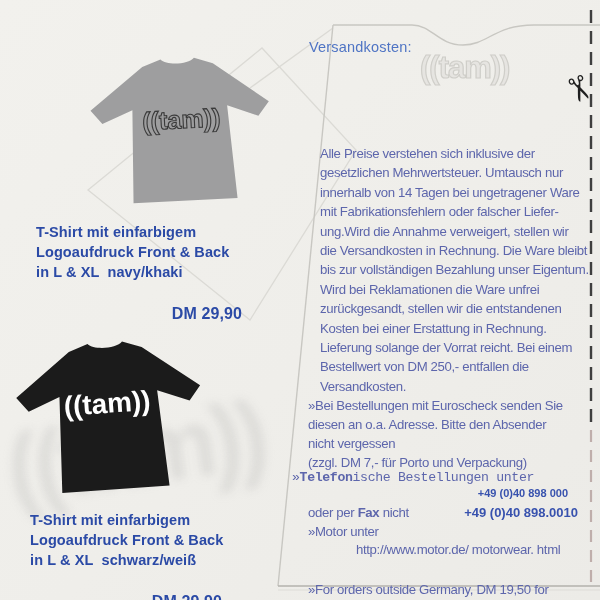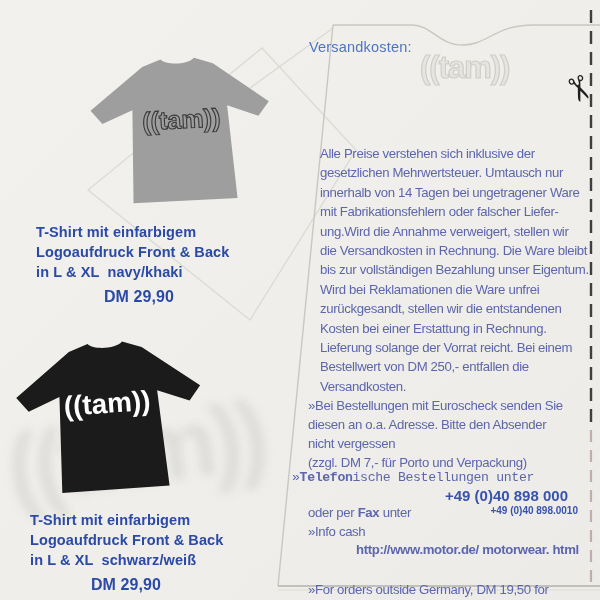--- a/index.html
+++ b/index.html
@@ -9,40 +9,40 @@
         background:linear-gradient(135deg,#f2f1ed 0%,#efeeea 55%,#ecebe7 100%);}
   .deco{position:absolute;left:0;top:0;z-index:0;}
   .ghost-swirl{position:absolute;left:6px;top:392px;width:330px;z-index:0;
         font-size:96px;font-weight:bold;letter-spacing:-6px;color:rgba(150,150,148,0.20);
         filter:blur(5px);transform:rotate(-8deg);white-space:nowrap;}
   .shirt{position:absolute;z-index:2;}
   .shirt svg{display:block;}
   .prod-text{position:absolute;z-index:3;color:#2b4aa6;font-weight:bold;
         font-size:14.5px;line-height:20px;letter-spacing:0.1px;}
   .prod-line{white-space:pre;}
-  .prod-price{text-align:center;font-size:16px;margin-top:5px;}
+  .prod-price{text-align:right;font-size:16px;margin-top:22px;}
   .form-heading{position:absolute;left:309px;top:39px;z-index:3;
         font-size:14.5px;color:#4f74c4;letter-spacing:0.2px;}
   .watermark{position:absolute;left:420px;top:50px;z-index:1;
         font-size:31px;font-weight:bold;letter-spacing:-1px;
         color:rgba(222,221,216,0.55);-webkit-text-stroke:1.2px #cfcec9;white-space:nowrap;}
   .address{position:absolute;left:374px;top:70px;z-index:3;
         font-size:14.5px;font-weight:bold;color:#2d52b5;line-height:17.5px;white-space:pre;}
   .body-text{position:absolute;z-index:3;color:#5d66ac;font-size:13.2px;
         letter-spacing:-0.35px;white-space:pre;}
   .terms{left:320px;top:144px;line-height:19.4px;}
   .euroscheck{left:308px;top:396px;line-height:19px;}
   .phone-line{left:292px;top:470px;font-family:Liberation Mono, monospace;}
   .bold-seg{font-weight:bold;}
   .phone-number{left:308px;top:487px;width:260px;text-align:right;
-        font-weight:bold;font-size:15px;color:#3852ae;letter-spacing:0;}
+        font-weight:bold;font-size:11px;color:#3852ae;letter-spacing:0;}
   .fax-row{left:308px;top:505px;width:270px;display:flex;justify-content:space-between;}
-  .fax-number{font-weight:bold;font-size:10px;color:#3852ae;letter-spacing:0;}
+  .fax-number{font-weight:bold;font-size:13px;color:#3852ae;letter-spacing:0;}
   .info-label{left:308px;top:524px;}
-  .info-url{left:356px;top:542px;font-weight:bold;}
+  .info-url{left:356px;top:542px;}
   .intl{left:308px;top:580px;line-height:20px;}
   .scissors{position:absolute;left:565px;top:72px;z-index:4;font-size:34px;color:#1f1f1f;
         transform:rotate(68deg);line-height:1;}
 </style>
 </head>
 <body>
 
 <div class="page">
 
   <svg class="deco" width="600" height="600" viewBox="0 0 600 600">
@@ -113,25 +113,25 @@
   <div class="body-text euroscheck">»Bei Bestellungen mit Euroscheck senden Sie
 diesen an o.a. Adresse. Bitte den Absender
 nicht vergessen
 (zzgl. DM 7,- für Porto und Verpackung)</div>
 
   <div class="body-text phone-line"><span>»</span><span class="bold-seg">Telefon</span><span>ische Bestellungen unter</span></div>
 
   <div class="body-text phone-number">+49 (0)40 898 000</div>
 
   <div class="body-text fax-row">
-    <span><span>oder per </span><span class="bold-seg">Fax</span><span> unter</span></span>
+    <span><span>oder per </span><span class="bold-seg">Fax</span><span> nicht</span></span>
     <span class="fax-number">+49 (0)40 898.0010</span>
   </div>
 
-  <div class="body-text info-label">»Info cash</div>
+  <div class="body-text info-label">»Motor unter</div>
 
   <div class="body-text info-url">http://www.motor.de/ motorwear. html</div>
 
   <div class="body-text intl">»For orders outside Germany, DM 19,50 for
 package &amp; parcel, no cash on delivery.</div>
 
   <div class="scissors">✂</div>
 
 </div>
 

